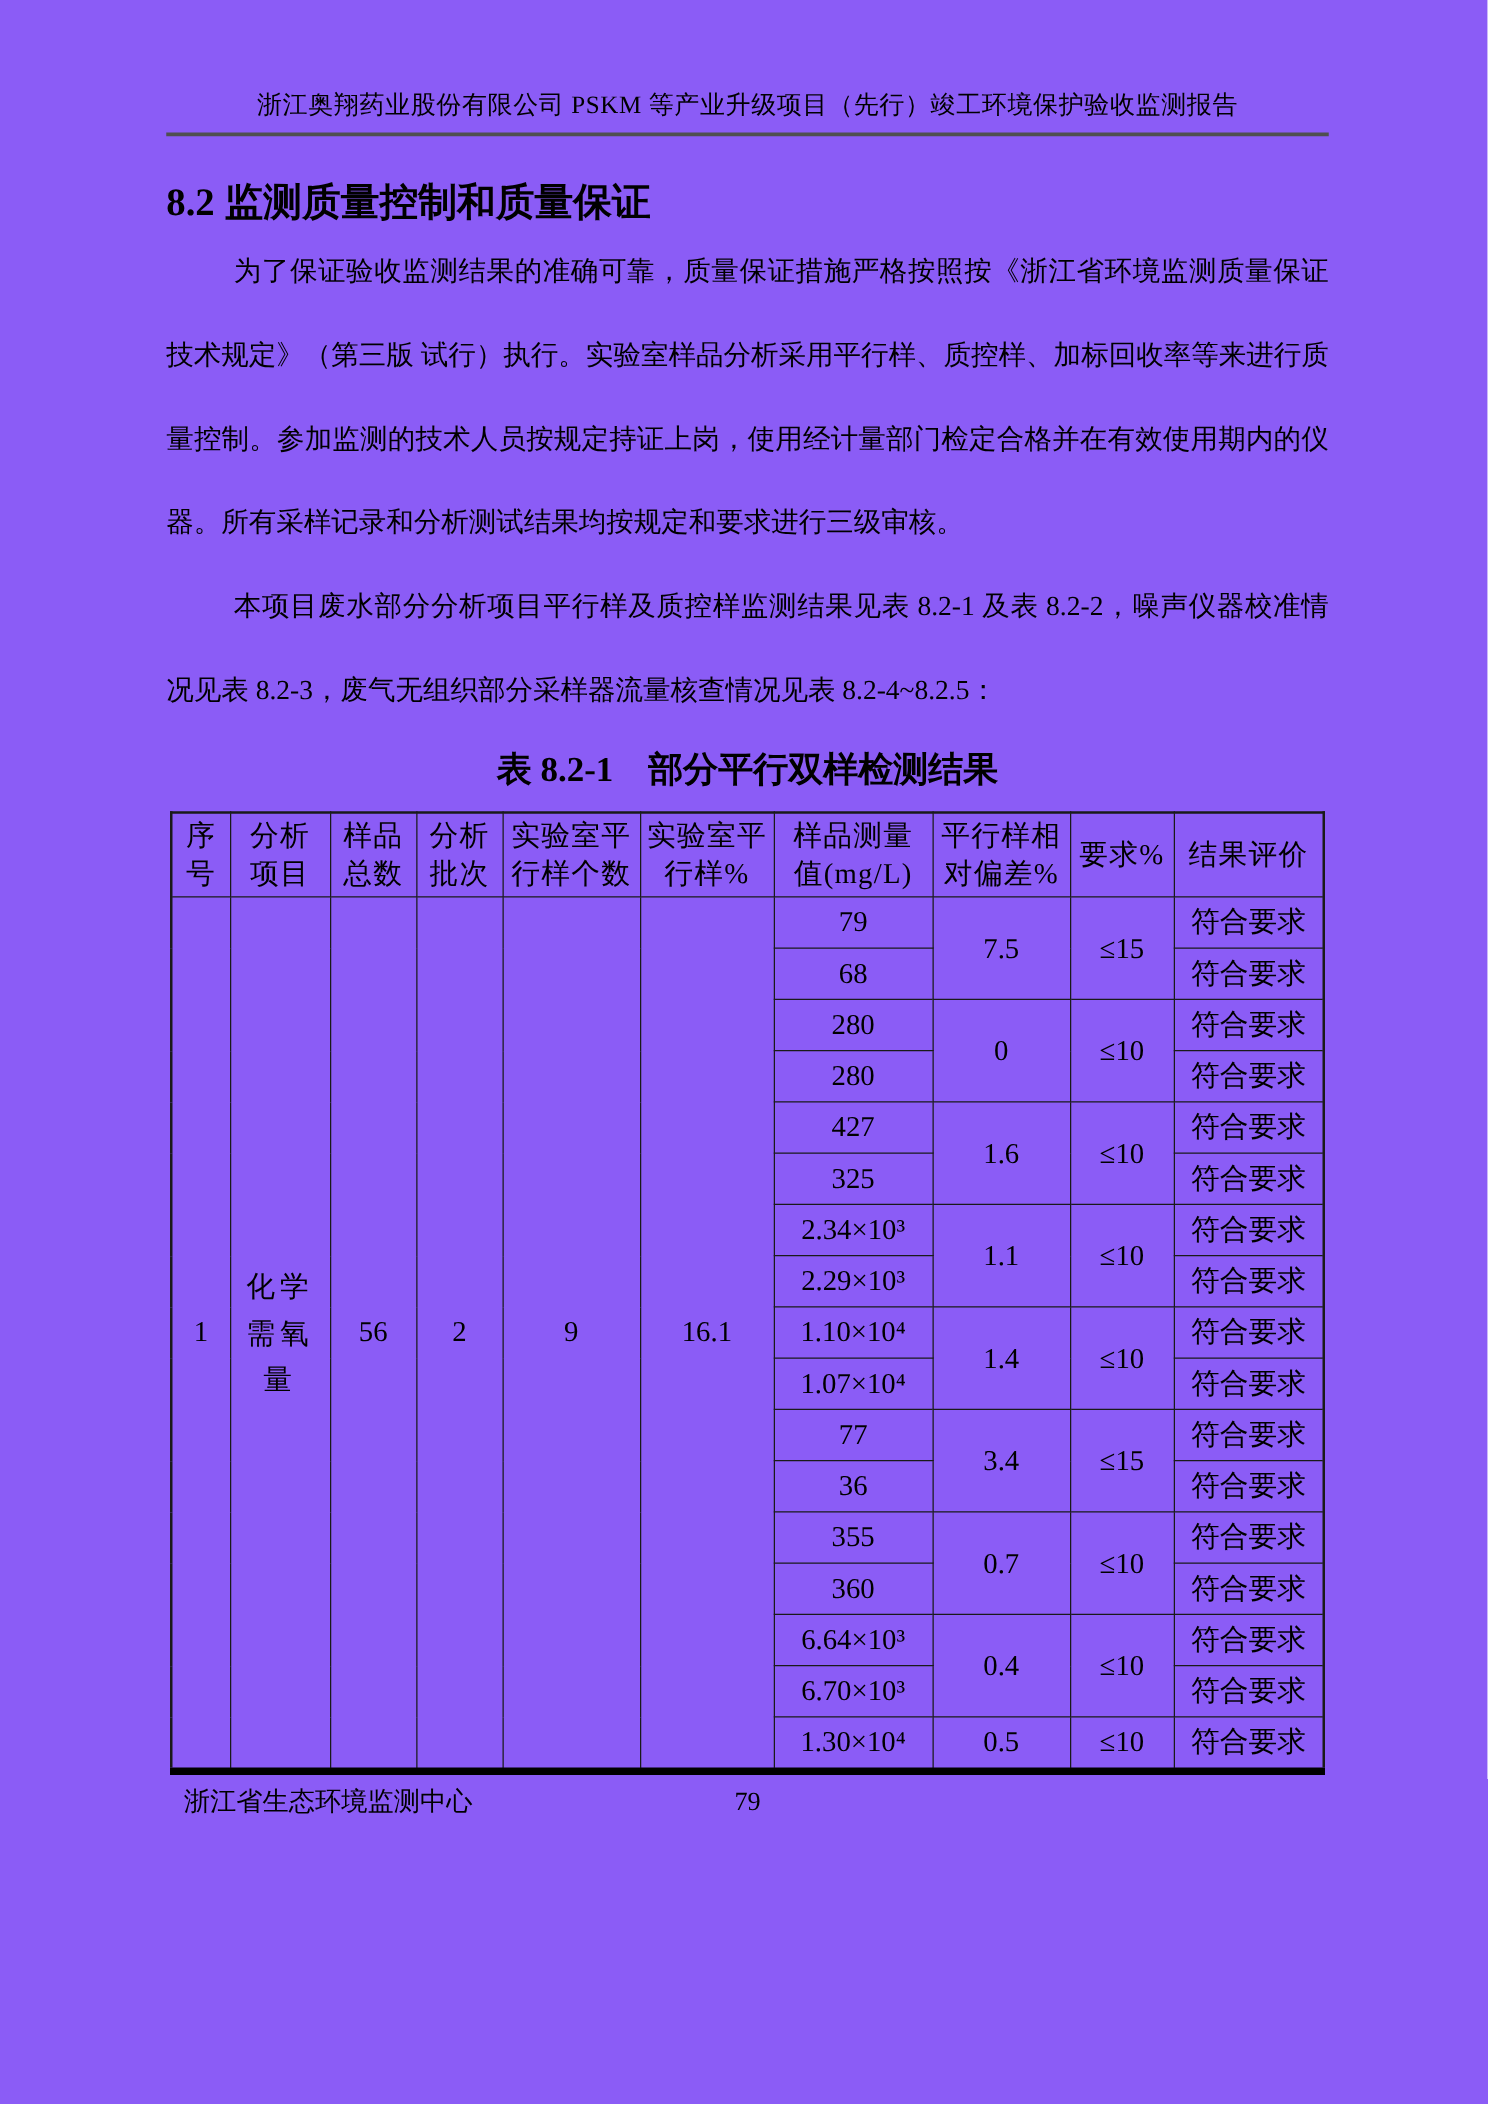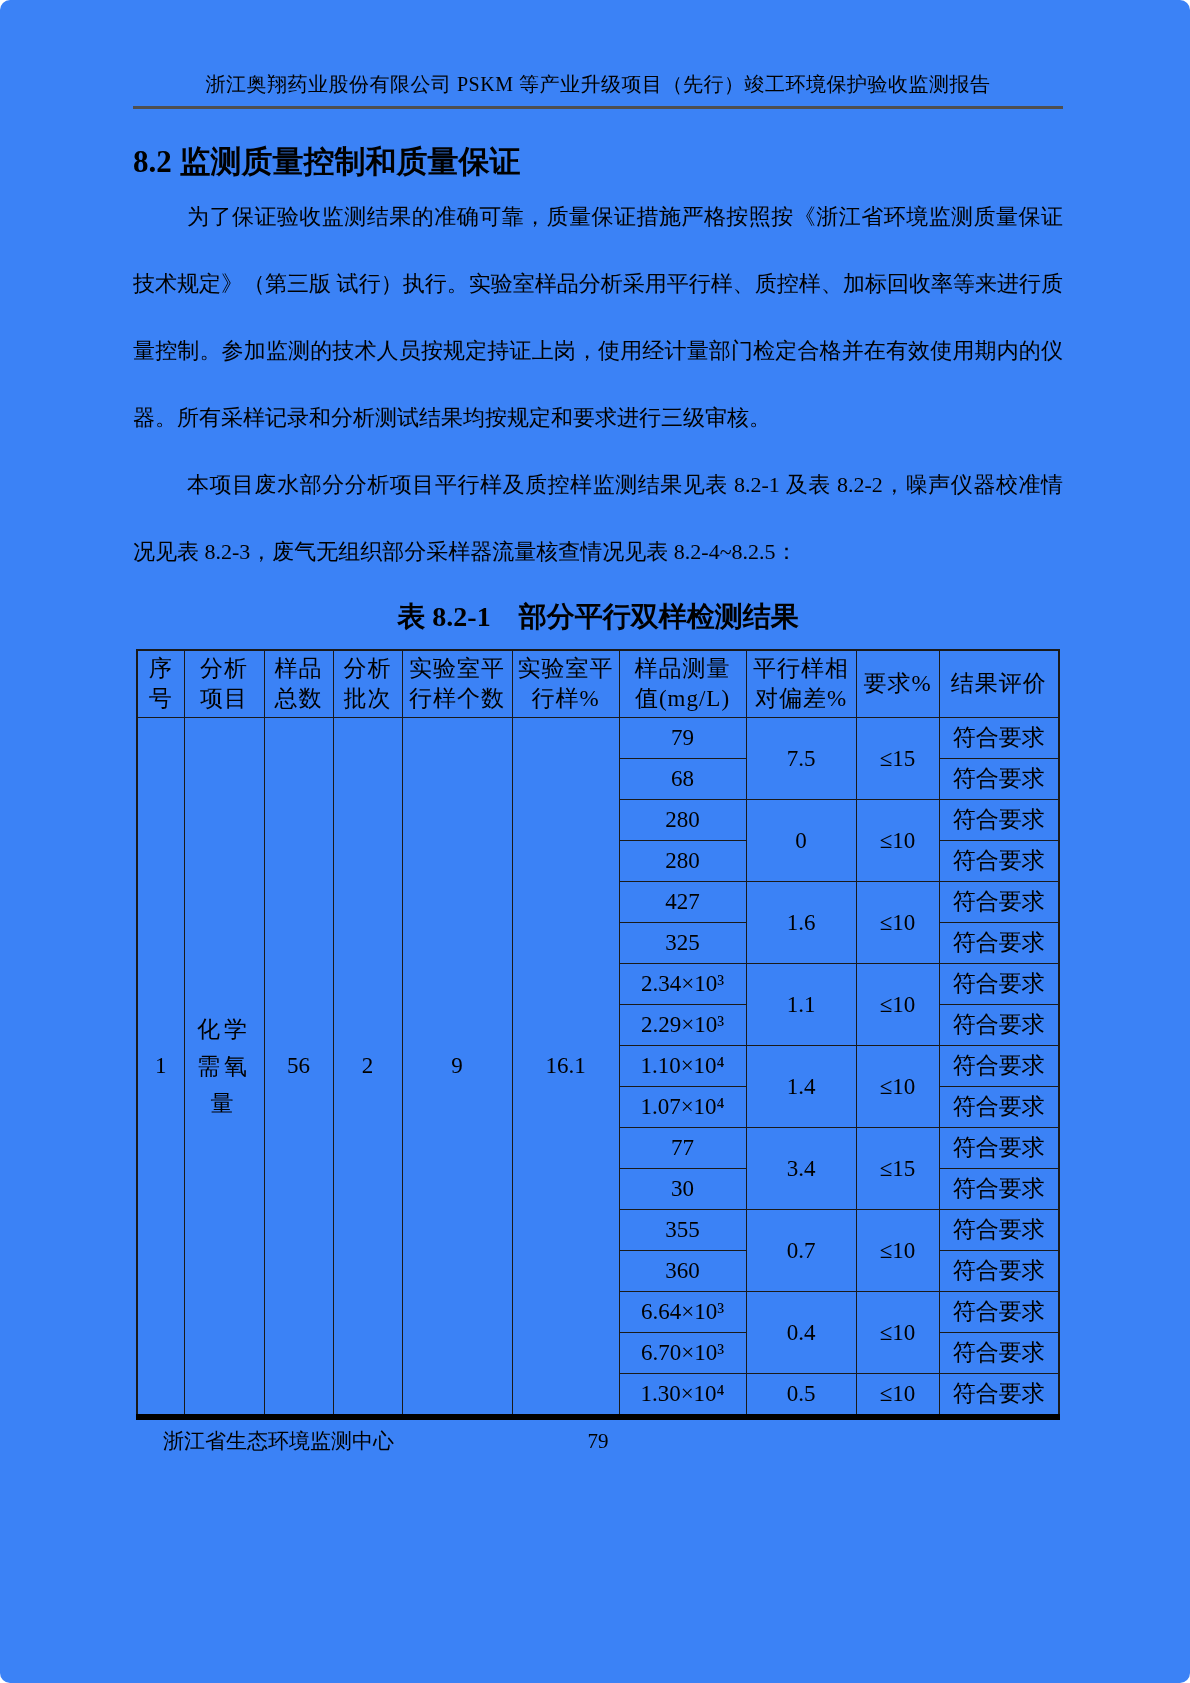--- a/index.html
+++ b/index.html
@@ -1,22 +1,21 @@
 <!DOCTYPE html>
 <html><head>
 <meta charset="utf-8">
 <style>
   html, body { margin: 0; padding: 0; background: #ffffff; }
   .page {
     width: 1190px; height: 1683px;
-    background: #3b82f6; color: #000;
+    background: #8b5cf6; color: #000;
     font-family: "Liberation Serif", "DejaVu Serif", serif;
     position: relative; overflow: hidden;
     margin: 0 auto;
-    border-radius: 10px;
   }
   .content { padding: 0 127px 0 133px; }
 
   .doc-header { padding-top: 72px; padding-bottom: 10px; border-bottom: 3px solid #4f4f4f; }
   .doc-header-title { text-align: center; font-size: 20px; line-height: 24px; letter-spacing: 0.5px; }
 
   .section-heading { font-size: 31px; font-weight: bold; margin: 32px 0 0 0; line-height: 42px; }
 
   .body-para {
     font-size: 22px; line-height: 67px;
@@ -38,21 +37,21 @@
   }
   .results-table th {
     font-size: 23px; font-weight: normal;
     line-height: 30px; height: 66px;
     white-space: pre-line; letter-spacing: 1px;
   }
   .results-table td { font-size: 23px; height: 40px; line-height: 28px; }
   td.item-cell { white-space: pre-line; line-height: 37px; letter-spacing: 4px; }
 
   .doc-footer { position: relative; margin-top: 8px; font-size: 21px; height: 28px; line-height: 26px; }
-  .footer-org { position: absolute; left: 30px; top: 0; }
+  .footer-org { position: absolute; left: 14px; top: 0; }
   .footer-page { position: absolute; left: 0; right: 0; top: 0; text-align: center; }
 </style>
 </head>
 <body>
 
 <div class="page">
   <div class="content">
 
     <div class="doc-header">
       <div class="doc-header-title">浙江奥翔药业股份有限公司 PSKM 等产业升级项目（先行）竣工环境保护验收监测报告</div>
@@ -164,21 +163,21 @@
           <td>符合要求</td>
         </tr>
 
         <tr>
           <td>77</td>
           <td rowspan="2">3.4</td>
           <td rowspan="2">≤15</td>
           <td>符合要求</td>
         </tr>
         <tr>
-          <td>30</td>
+          <td>36</td>
           <td>符合要求</td>
         </tr>
 
         <tr>
           <td>355</td>
           <td rowspan="2">0.7</td>
           <td rowspan="2">≤10</td>
           <td>符合要求</td>
         </tr>
         <tr>

